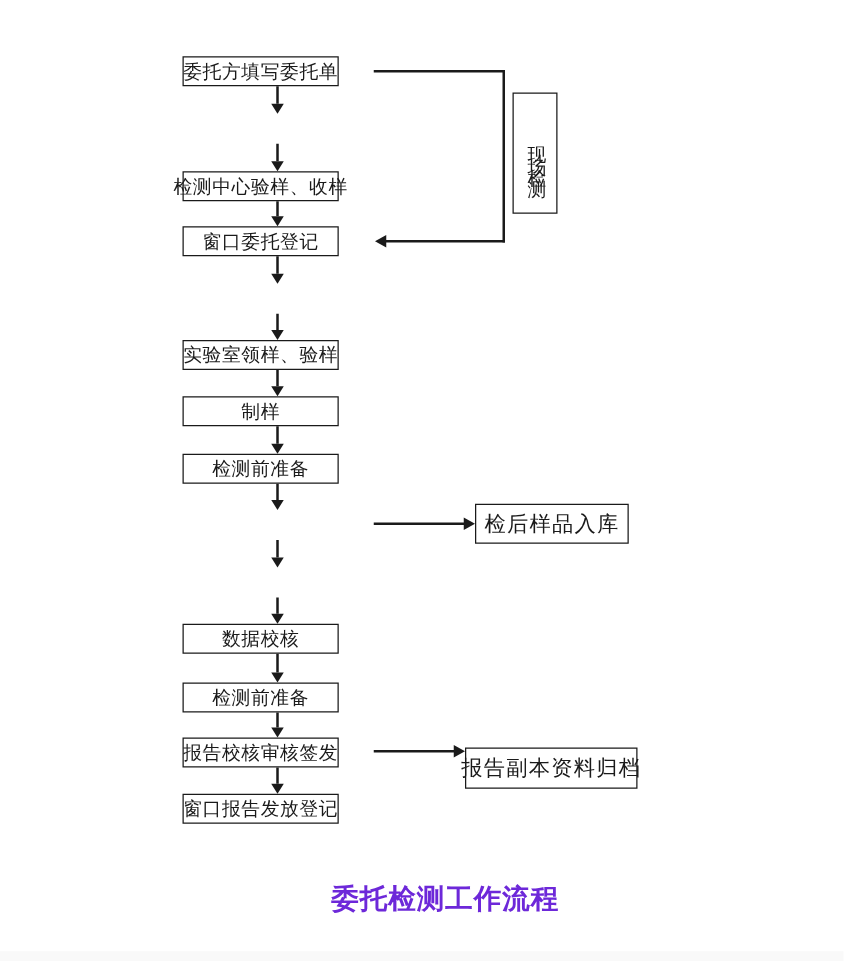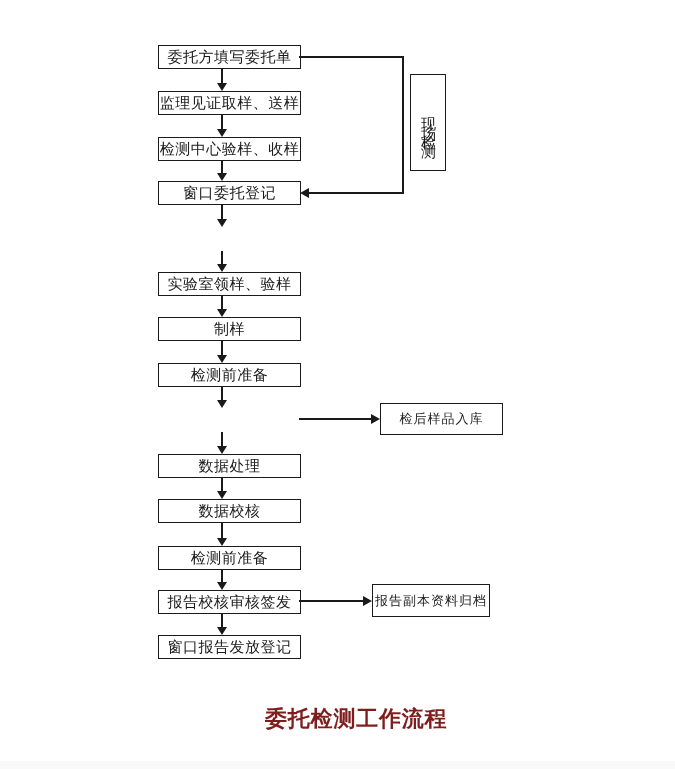--- a/index.html
+++ b/index.html
@@ -10,35 +10,35 @@
     color: #1a1a1a;
   }
   .canvas {
     position: relative;
     width: 675px; height: 769px;
     background: #ffffff;
     overflow: hidden;
   }
   .fbox {
     position: absolute;
-    left: 158px; width: 143px; height: 24px;
+    left: 146px; width: 125px; height: 24px;
     border: 1.5px solid #1a1a1a;
     background: #ffffff;
     box-sizing: border-box;
     display: flex; align-items: center; justify-content: center;
     font-size: 15px; letter-spacing: 0.5px;
     white-space: nowrap;
   }
   .sbox {
     position: absolute;
     border: 1.5px solid #1a1a1a;
     background: #ffffff;
     box-sizing: border-box;
     display: flex; align-items: center; justify-content: center;
-    font-size: 13px; letter-spacing: 1px;
+    font-size: 17px; letter-spacing: 1px;
     white-space: nowrap;
   }
   .vbox {
     position: absolute;
     left: 410px; top: 74px; width: 36px; height: 97px;
     border: 1.5px solid #1a1a1a;
     background: #ffffff;
     box-sizing: border-box;
     display: flex; align-items: center; justify-content: center;
     writing-mode: vertical-rl;
@@ -71,42 +71,40 @@
     position: absolute; width: 0; height: 0;
     border-top: 5px solid transparent;
     border-bottom: 5px solid transparent;
     border-right: 9px solid #1a1a1a;
   }
   .title {
     position: absolute;
     left: 265px; top: 704px;
     font-size: 22px; font-weight: bold;
     letter-spacing: 0.8px;
-    color: #7f1d1d;
+    color: #6d28d9;
     white-space: nowrap;
   }
   .bottom-strip {
     position: absolute;
     left: 0; top: 761px; width: 675px; height: 8px;
     background: #f9f9f9;
   }
 </style>
 </head>
 <body>
 
 <div class="canvas">
 
   <div class="fbox" style="top:45px">委托方填写委托单</div>
-  <div class="fbox" style="top:91px">监理见证取样、送样</div>
   <div class="fbox" style="top:137px">检测中心验样、收样</div>
   <div class="fbox" style="top:181px">窗口委托登记</div>
   <div class="fbox" style="top:272px">实验室领样、验样</div>
   <div class="fbox" style="top:317px">制样</div>
   <div class="fbox" style="top:363px">检测前准备</div>
-  <div class="fbox" style="top:454px">数据处理</div>
   <div class="fbox" style="top:499px">数据校核</div>
   <div class="fbox" style="top:546px">检测前准备</div>
   <div class="fbox" style="top:590px">报告校核审核签发</div>
   <div class="fbox" style="top:635px">窗口报告发放登记</div>
 
   <div class="varrow" style="top:69px;height:14px"></div>
   <div class="varrow" style="top:115px;height:14px"></div>
   <div class="varrow" style="top:161px;height:12px"></div>
   <div class="varrow" style="top:205px;height:14px"></div>
   <div class="varrow" style="top:251px;height:13px"></div>
@@ -125,19 +123,19 @@
   <div class="head-left" style="left:300px;top:188px"></div>
 
   <div class="vbox">现场检测</div>
 
   <div class="hline" style="left:299px;top:418px;width:73px"></div>
   <div class="head-right" style="left:371px;top:414px"></div>
   <div class="sbox" style="left:380px;top:403px;width:123px;height:32px">检后样品入库</div>
 
   <div class="hline" style="left:299px;top:600px;width:65px"></div>
   <div class="head-right" style="left:363px;top:596px"></div>
-  <div class="sbox" style="left:372px;top:584px;width:118px;height:33px">报告副本资料归档</div>
+  <div class="sbox" style="left:372px;top:598px;width:138px;height:33px">报告副本资料归档</div>
 
   <div class="title">委托检测工作流程</div>
 
   <div class="bottom-strip"></div>
 
 </div>
 
 </body></html>

